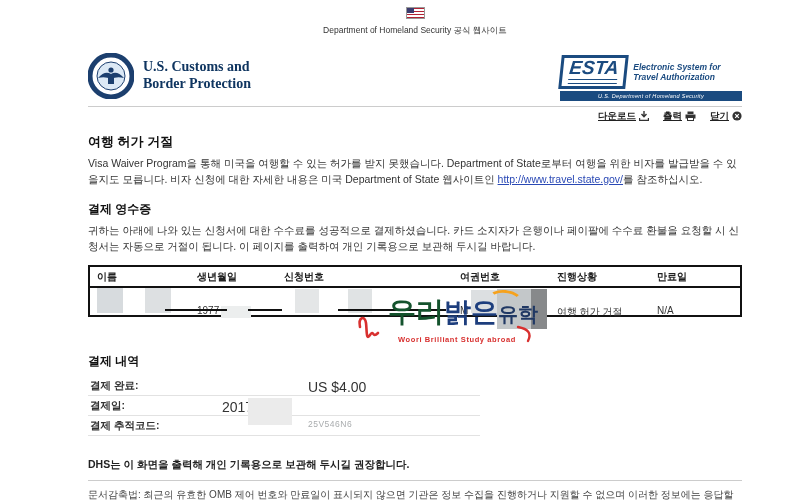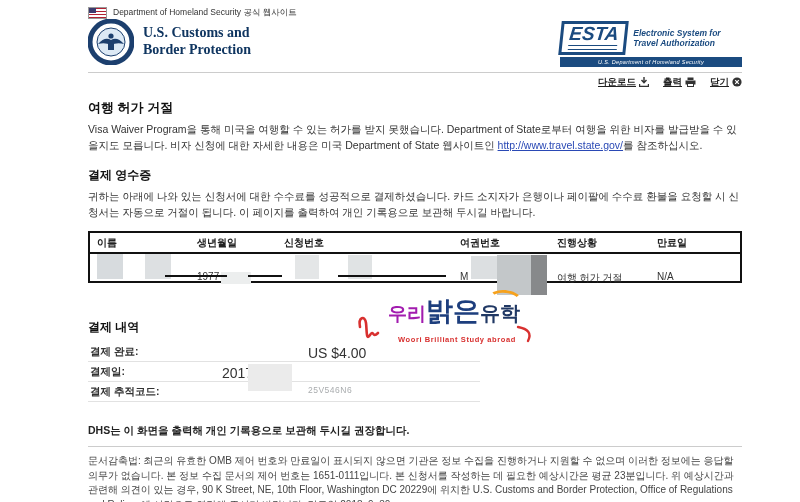--- a/index.html
+++ b/index.html
@@ -3,26 +3,26 @@
 <meta charset="utf-8">
 <style>
   html,body{margin:0;padding:0;}
   body{
     width:800px;height:502px;background:#ffffff;position:relative;overflow:hidden;
     font-family:"Liberation Sans",sans-serif;color:#333;
   }
   .content{position:absolute;left:88px;top:0;width:654px;}
 
   
-  .topbar{margin-top:7px;display:flex;align-items:center;gap:6px;font-size:8.5px;color:#333;}
+  .topbar{margin-top:7px;display:flex;align-items:center;gap:6px;font-size:8.5px;color:#333;flex-direction:column;}
   .flag{width:17px;height:10px;position:relative;background:repeating-linear-gradient(#b22234 0 1.5px,#fff 1.5px 3px);border:0.5px solid #999;}
   .flag .canton{position:absolute;left:0;top:0;width:7px;height:5px;background:#3c3b6e;}
 
   
-  .header{margin-top:0;display:flex;justify-content:space-between;align-items:flex-start;}
+  .header{margin-top:16px;display:flex;justify-content:space-between;align-items:flex-start;}
   .agency{display:flex;align-items:center;gap:9px;}
   .agency-name{font-family:"Liberation Serif",serif;font-weight:bold;color:#0f3560;font-size:14px;line-height:1.2;}
   
   .esta-logo{width:182px;margin-top:2px;}
   .esta-top{display:flex;align-items:center;gap:6px;}
   .esta-box{border:3px solid #1b4b80;background:#fff;color:#1b4b80;font-style:italic;font-weight:bold;
     font-size:19px;line-height:1.05;padding:0 6px 2px 6px;transform:skewX(-6deg);}
   .esta-box .waves{display:block;height:3px;border-top:1px solid #1b4b80;border-bottom:1px solid #1b4b80;margin-top:1px;}
   .esta-tagline{font-style:italic;font-weight:bold;color:#1b4b80;font-size:8.5px;line-height:1.2;}
   .esta-bar{margin-top:2px;background:#1b4b80;color:#fff;font-style:italic;font-size:5.5px;text-align:center;padding:2px 2px;letter-spacing:0.3px;}
@@ -56,21 +56,21 @@
   .pay-value{position:absolute;top:3px;font-size:14px;color:#333;}
   .pv-amount{left:220px;}
   .pv-date{left:134px;}
   .pv-code{left:220px;font-size:8.5px;color:#a9acae;letter-spacing:0.5px;}
   .pay-redact{position:absolute;left:160px;top:2px;width:44px;height:27px;background:#ebebeb;z-index:2;}
 
   
   .watermark{position:absolute;left:356px;top:291px;width:190px;height:70px;z-index:5;}
   .wm-swoosh{position:absolute;left:0;top:20px;}
   .wm-text{position:absolute;left:32px;top:2px;font-weight:bold;white-space:nowrap;}
-  .wm-p1{color:#a21caf;font-size:19px;text-align:center;}
+  .wm-p1{color:#14532d;font-size:28px;text-align:center;}
   .wm-p2{color:#1d3e7d;font-size:27px;}
   .wm-p3{color:#203864;font-size:20px;}
   .wm-arc{position:absolute;left:100px;top:-3px;width:28px;height:14px;border:3px solid transparent;
     border-top:3px solid #f6a21d;border-radius:50%;transform:rotate(6deg);}
   .wm-tail{position:absolute;left:160px;top:34px;}
   .wm-caption{position:absolute;left:42px;top:44px;color:#d8302f;font-size:7.5px;font-weight:bold;letter-spacing:0.6px;white-space:nowrap;}
 
   .keep-line{margin-top:22px;font-size:10.5px;font-weight:bold;color:#222;}
   .fine{font-size:10px;line-height:1.45;color:#444;margin-top:7px;}
 </style>

